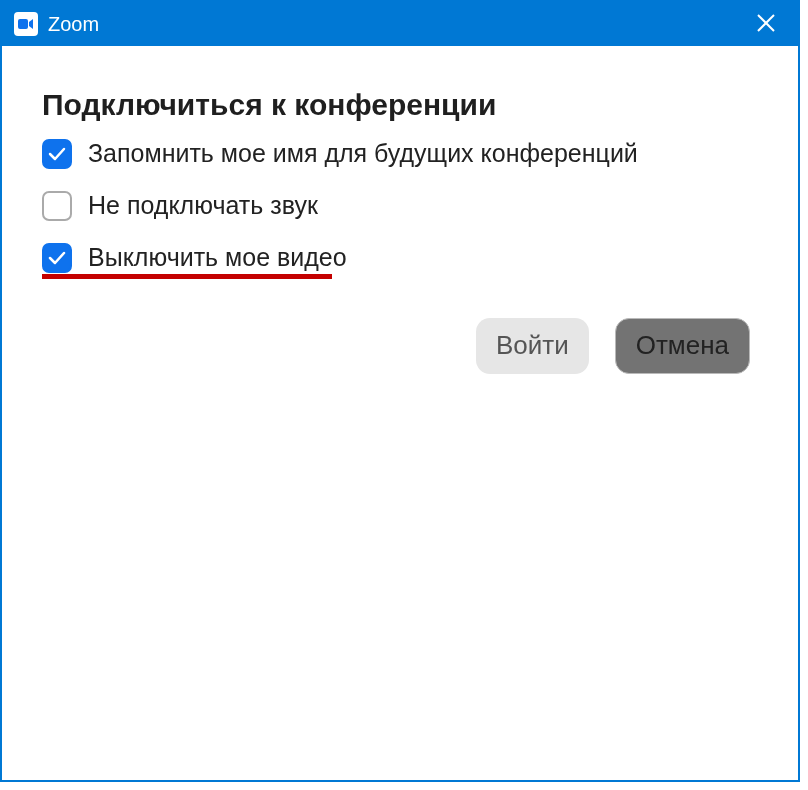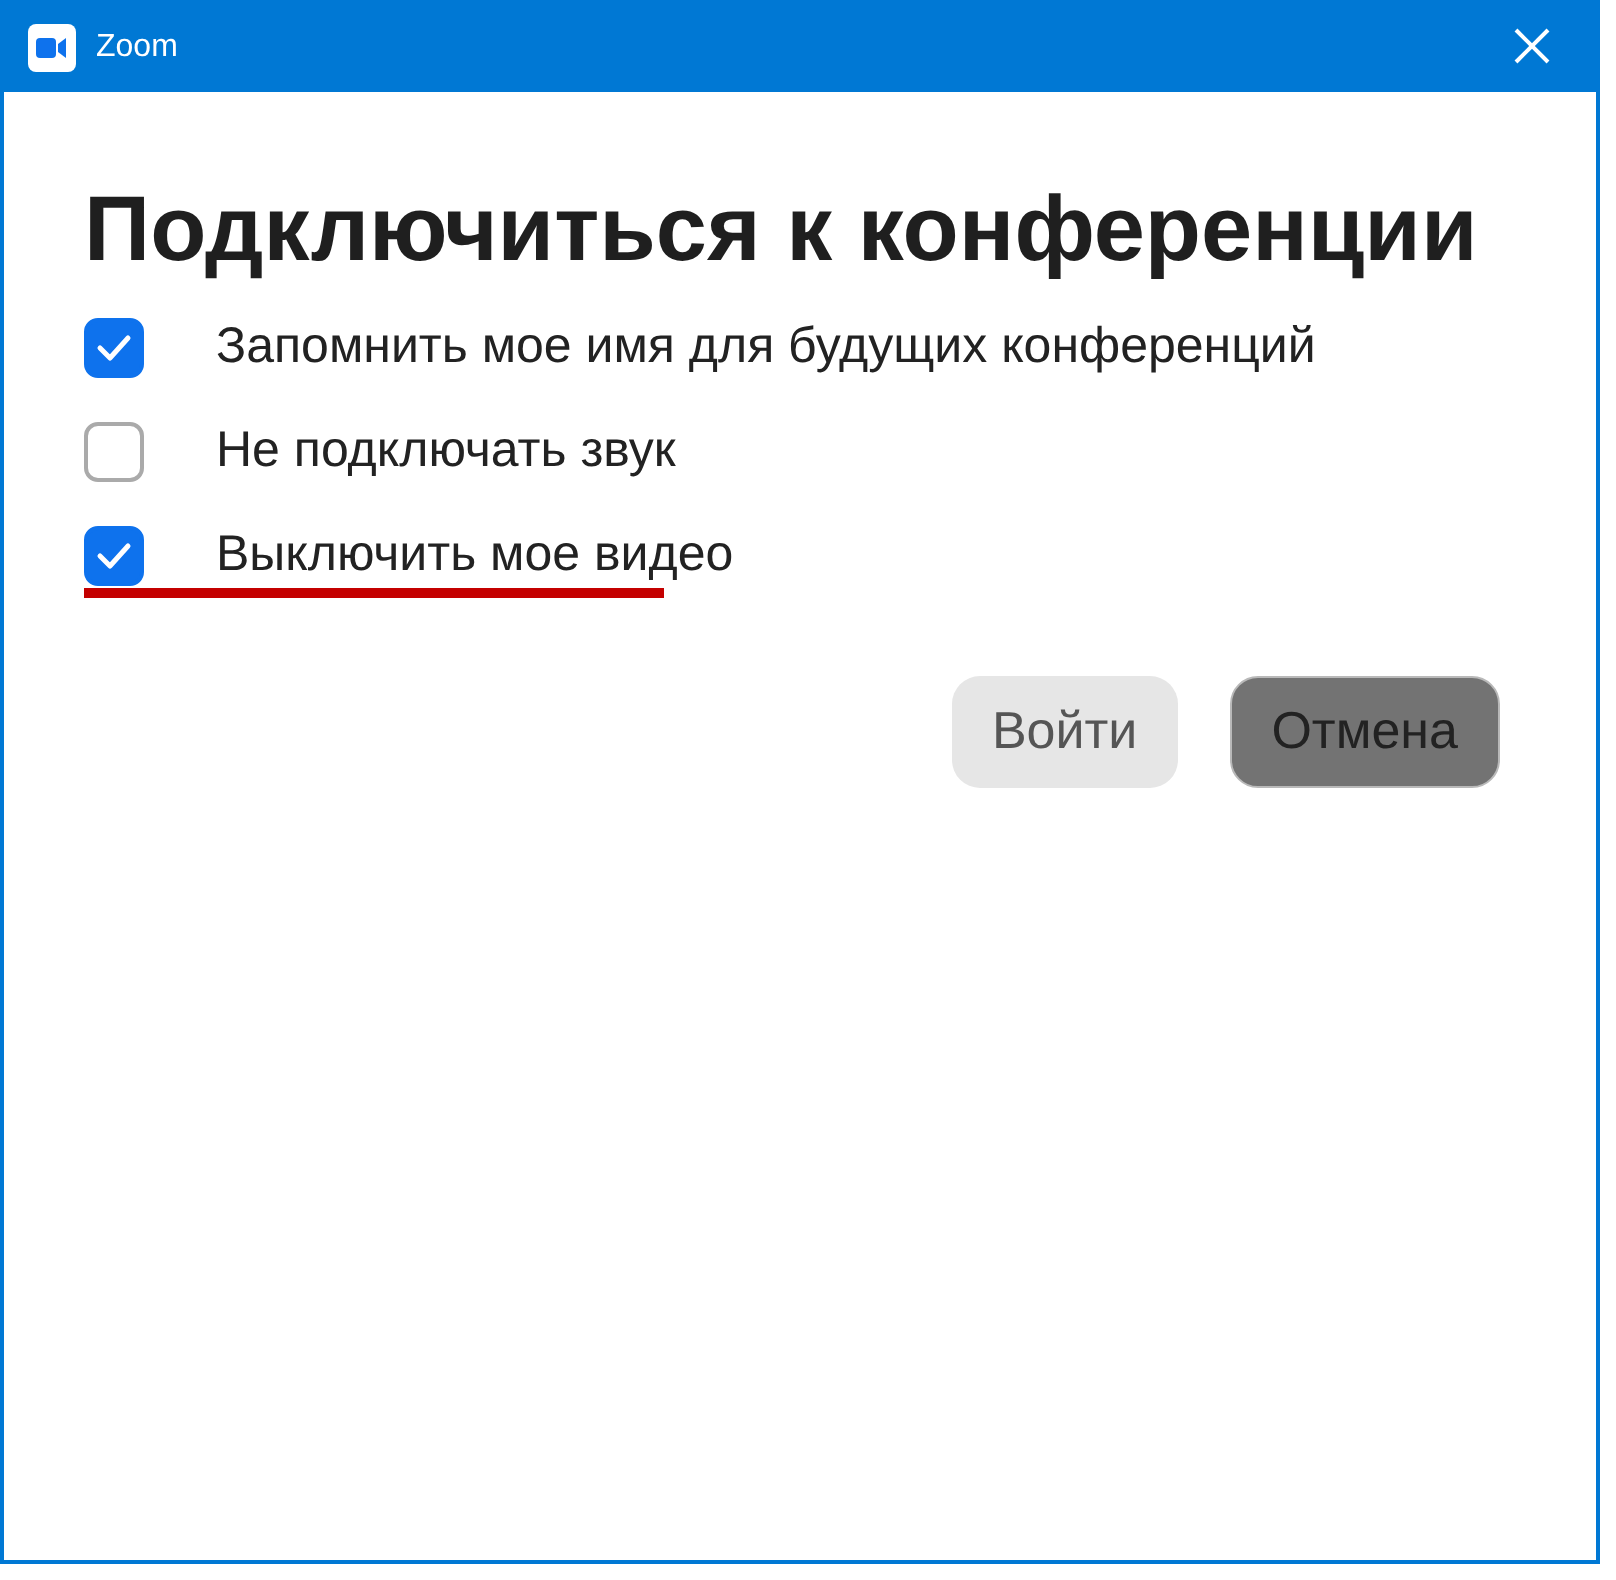--- a/index.html
+++ b/index.html
@@ -35,34 +35,34 @@
       display: flex;
       align-items: center;
       justify-content: center;
       margin-right: 10px;
     }
     .titlebar-icon svg {
       width: 16px;
       height: 12px;
     }
     .titlebar-title {
-      font-size: 16px;
+      font-size: 20px;
       flex: 1;
     }
     .close-icon {
       font-size: 26px;
       cursor: pointer;
       padding: 4px 10px;
       line-height: 1;
     }
     .content {
       padding: 40px 40px 30px 40px;
     }
     .heading {
-      font-size: 46px;
+      font-size: 30px;
       font-weight: 700;
       color: #1f1f1f;
       line-height: 1.25;
     }
     .field-row {
       position: relative;
       margin-bottom: 30px;
     }
     .input-field {
       width: 100%;
@@ -93,21 +93,20 @@
       font-weight: 700;
     }
     .checkbox-group {
       margin-top: 15px;
       position: relative;
     }
     .checkbox-row {
       display: flex;
       align-items: center;
       margin-bottom: 22px;
-      gap: 20px;
     }
     .checkbox {
       width: 30px;
       height: 30px;
       border: 2px solid #aaa;
       border-radius: 7px;
       margin-right: 16px;
       display: flex;
       align-items: center;
       justify-content: center;

